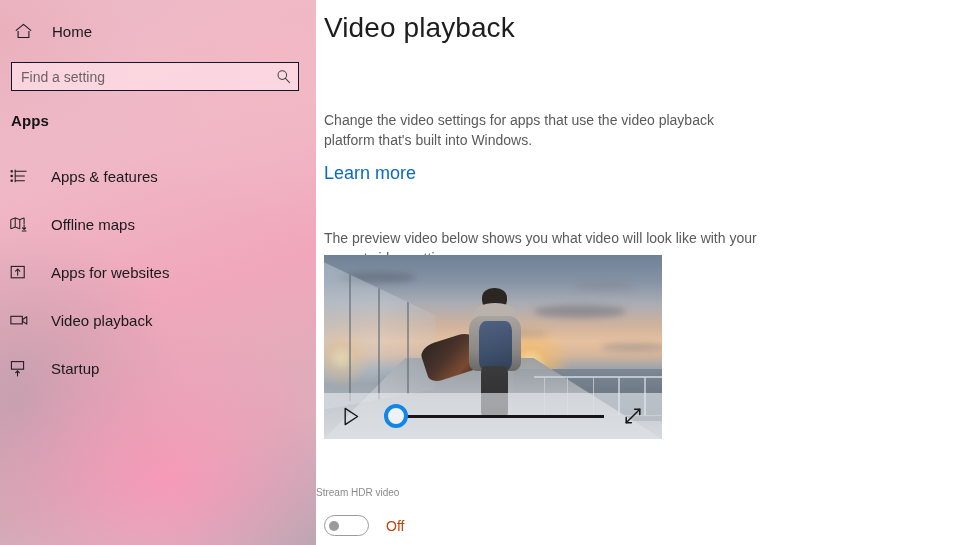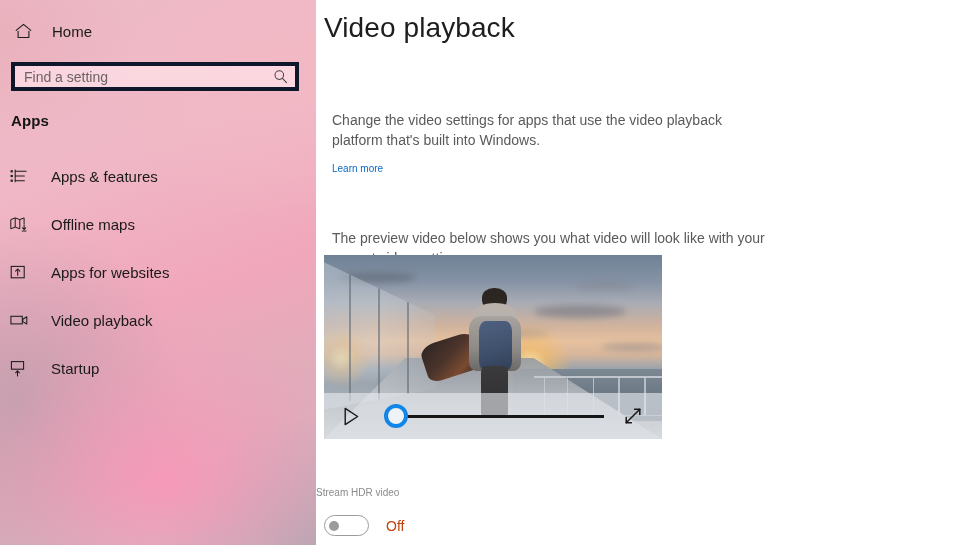--- a/index.html
+++ b/index.html
@@ -77,21 +77,21 @@
     color: #1a1a1a;
   }
 
   .search-box {
     position: absolute;
     top: 62px;
     left: 11px;
     width: 288px;
     height: 29px;
     box-sizing: border-box;
-    border: 4px solid #0f172a;
+    border: 1px solid #0f172a;
     background: rgba(255, 226, 234, 0.72);
     display: flex;
     align-items: center;
   }
   .search-input {
     flex: 1;
     border: none;
     outline: none;
     background: transparent;
     font-family: "Liberation Sans", sans-serif;
@@ -163,32 +163,32 @@
     position: absolute;
     top: 12px;
     left: 8px;
     font-size: 28px;
     font-weight: normal;
     color: #1d1d1d;
     letter-spacing: 0.1px;
   }
   .desc {
     position: absolute;
-    left: 16px;
+    left: 8px;
     width: 432px;
     font-size: 14px;
     line-height: 20px;
     color: #5a5a5a;
   }
   .desc-1 { top: 110px; }
   .learn-more {
     position: absolute;
     top: 163px;
-    left: 16px;
-    font-size: 10px;
+    left: 8px;
+    font-size: 18px;
     color: #0b69c7;
     text-decoration: none;
     cursor: pointer;
   }
   .desc-2 { top: 203px; width: 436px; margin-top: 25px; }
 
   .video-card {
     position: absolute;
     top: 255px;
     left: 8px;

